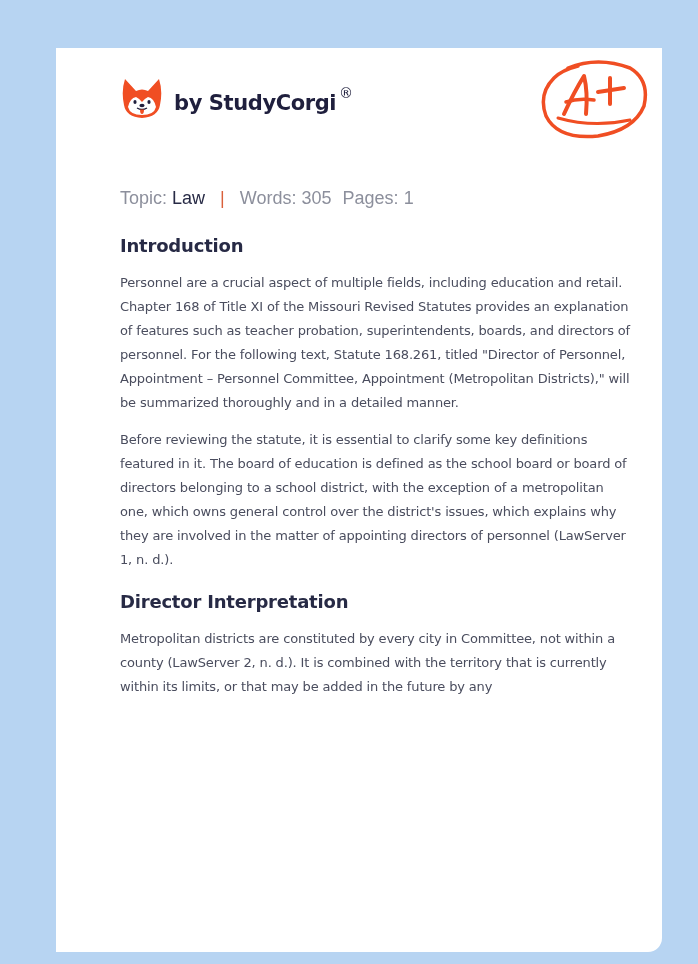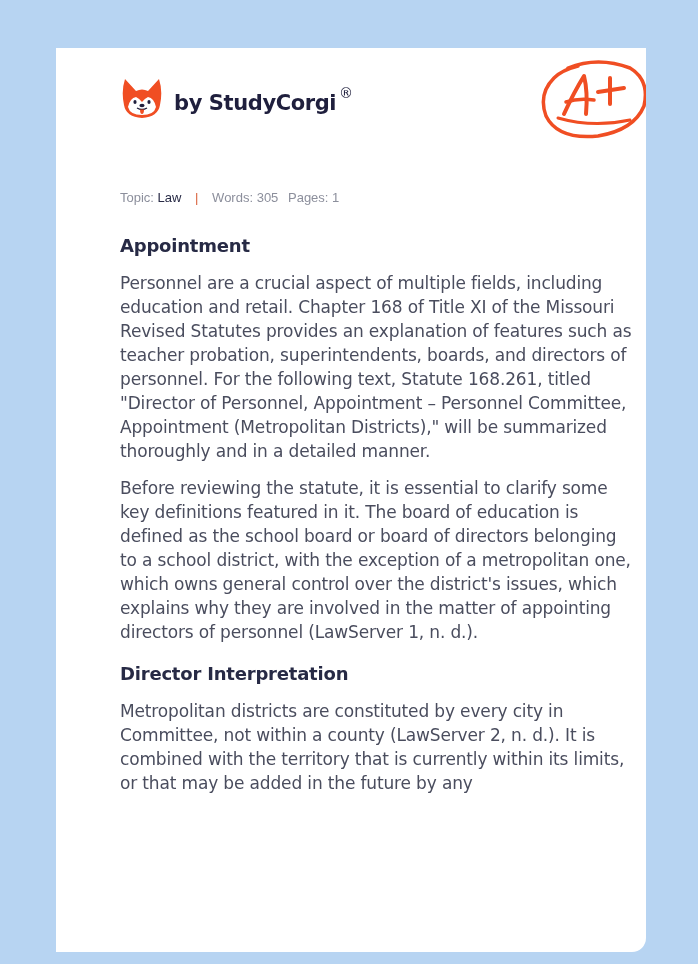--- a/index.html
+++ b/index.html
@@ -16,20 +16,21 @@
     }
     .card {
       position: absolute;
       left: 56px;
       top: 48px;
       width: 590px;
       height: 904px;
       background: #ffffff;
       border-bottom-right-radius: 14px;
       overflow: hidden;
+      padding-left: 16px;
     }
     .logo {
       position: absolute;
       left: 66px;
       top: 28px;
       height: 46px;
       display: flex;
       align-items: center;
     }
     .logo-mark {
@@ -71,41 +72,41 @@
       font-family: "DejaVu Sans", sans-serif;
       font-weight: bold;
       font-size: 26px;
       line-height: 41.5px;
       color: #272a45;
       letter-spacing: -0.6px;
     }
     .meta {
       margin-top: 10px;
       font-family: "Liberation Sans", sans-serif;
-      font-size: 13px;
+      font-size: 18px;
       color: #8c8f9c;
       height: 20px;
       line-height: 20px;
     }
     .meta .val { color: #272a45; }
     .meta .sep { color: #d9603b; margin: 0 10px; }
     .meta .gap { margin-left: 6px; }
     h2 {
       margin: 0;
       font-family: "DejaVu Sans", sans-serif;
       font-weight: bold;
       font-size: 18px;
       color: #272a45;
       line-height: 24px;
       letter-spacing: -0.2px;
     }
     p {
       margin: 0;
       font-family: "DejaVu Sans", sans-serif;
-      font-size: 17px;
+      font-size: 13px;
       line-height: 24px;
       color: #4a4d5e;
       letter-spacing: -0.15px;
     }
     .sec-intro-h { margin-top: 26px; }
     .sec-h { margin-top: 18px; }
     .sec-p { margin-top: 13px; }
   </style>
 </head>
 <body>
@@ -145,21 +146,21 @@
     <div class="meta">
       <span>Topic:</span>
       <span class="val">Law</span>
       <span class="sep">|</span>
       <span>Words:</span>
       <span>305</span>
       <span class="gap">Pages:</span>
       <span>1</span>
     </div>
 
-    <h2 class="sec-intro-h">Appointment</h2>
+    <h2 class="sec-intro-h">Introduction</h2>
     <p class="sec-p">Personnel are a crucial aspect of multiple fields, including education and retail. Chapter 168 of Title XI of the Missouri Revised Statutes provides an explanation of features such as teacher probation, superintendents, boards, and directors of personnel. For the following text, Statute 168.261, titled "Director of Personnel, Appointment – Personnel Committee, Appointment (Metropolitan Districts)," will be summarized thoroughly and in a detailed manner.</p>
 
     <p class="sec-p">Before reviewing the statute, it is essential to clarify some key definitions featured in it. The board of education is defined as the school board or board of directors belonging to a school district, with the exception of a metropolitan one, which owns general control over the district's issues, which explains why they are involved in the matter of appointing directors of personnel (LawServer 1, n. d.).</p>
 
     <h2 class="sec-h">Director Interpretation</h2>
     <p class="sec-p">Metropolitan districts are constituted by every city in Committee, not within a county (LawServer 2, n. d.). It is combined with the territory that is currently within its limits, or that may be added in the future by any</p>
   </div>
 </div>
 
 </body></html>

